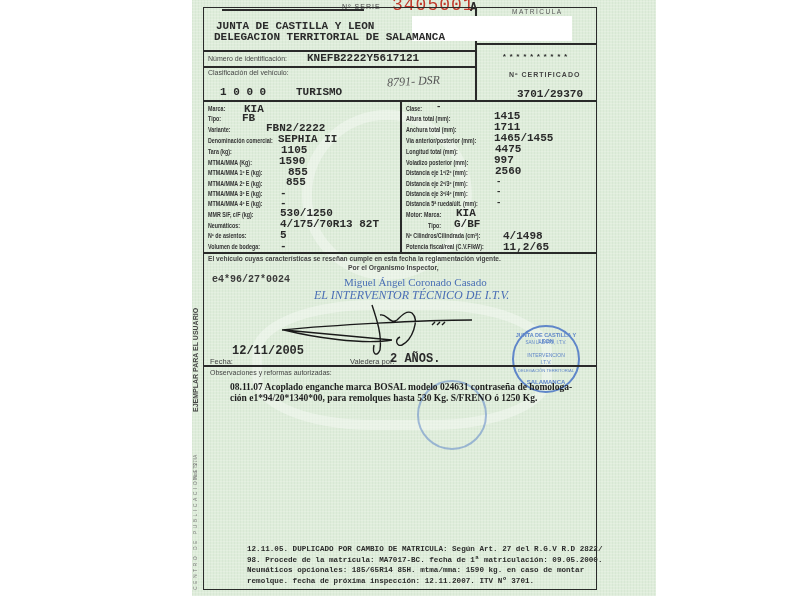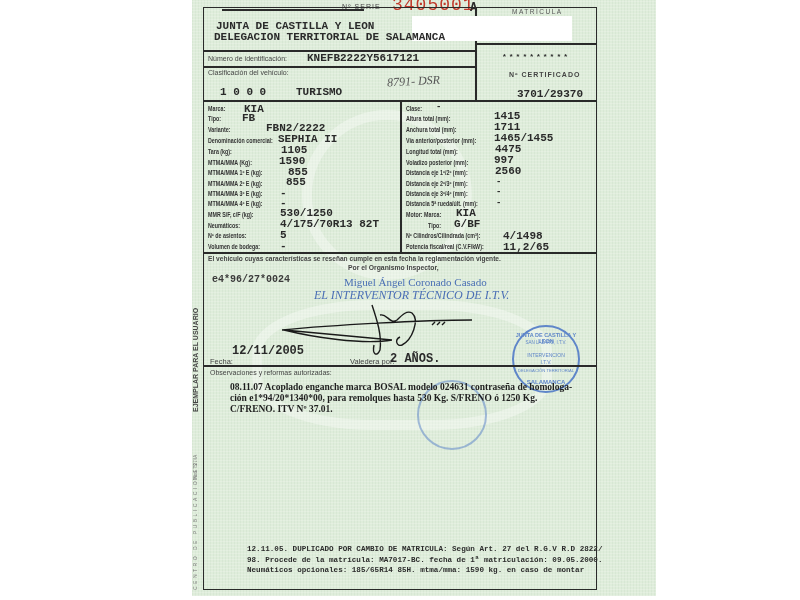--- a/index.html
+++ b/index.html
@@ -209,25 +209,25 @@
   <div class="abs lbl2" style="left:144px;top:357px;font-size:7.5px;margin-left:14px;">Valedera por:</div>
   <div class="abs mono" style="left:198px;top:352px;font-size:12px;">2 AÑOS.</div>
 
   <div class="hline" style="left:11px;top:365px;width:394px;"></div>
 
   <div class="abs lbl2" style="left:18px;top:369px;font-size:7px;">Observaciones y reformas autorizadas:</div>
   <div class="stamp" style="left:225px;top:380px;width:70px;height:70px;opacity:0.55;"></div>
   <div class="abs obs" style="left:38px;top:382px;width:360px;">
     <div>08.11.07 Acoplado enganche marca BOSAL modelo 024631 contraseña de homologa-</div>
     <div>ción e1*94/20*1340*00, para remolques hasta 530 Kg. S/FRENO ó 1250 Kg.</div>
-    <div>C/FRENO.  ITV Nº 37.01.</div>
   </div>
 
   <div class="abs dup" style="left:55px;top:544px;">
     <div>12.11.05. DUPLICADO POR CAMBIO DE MATRICULA: Según Art. 27 del R.G.V R.D 2822/</div>
     <div>98. Procede de la matrícula: MA7017-BC. fecha de 1ª matriculación: 09.05.2000.</div>
     <div>Neumáticos opcionales: 185/65R14 85H. mtma/mma: 1590 kg. en caso de montar</div>
+    <div>remolque. fecha de próxima inspección: 12.11.2007. ITV Nº 3701.</div>
   </div>
 
   <div class="vert" style="left:0px;top:412px;font-size:7px;font-weight:bold;color:#444;">EJEMPLAR PARA EL USUARIO</div>
   <div class="vert" style="left:1px;top:480px;font-size:4.5px;color:#777;">Mod. T.27/IA</div>
   <div class="vert" style="left:0px;top:590px;font-size:5px;color:#777;letter-spacing:2.5px;">CENTRO DE PUBLICACIONES</div>
 </div>
 
 </body></html>

